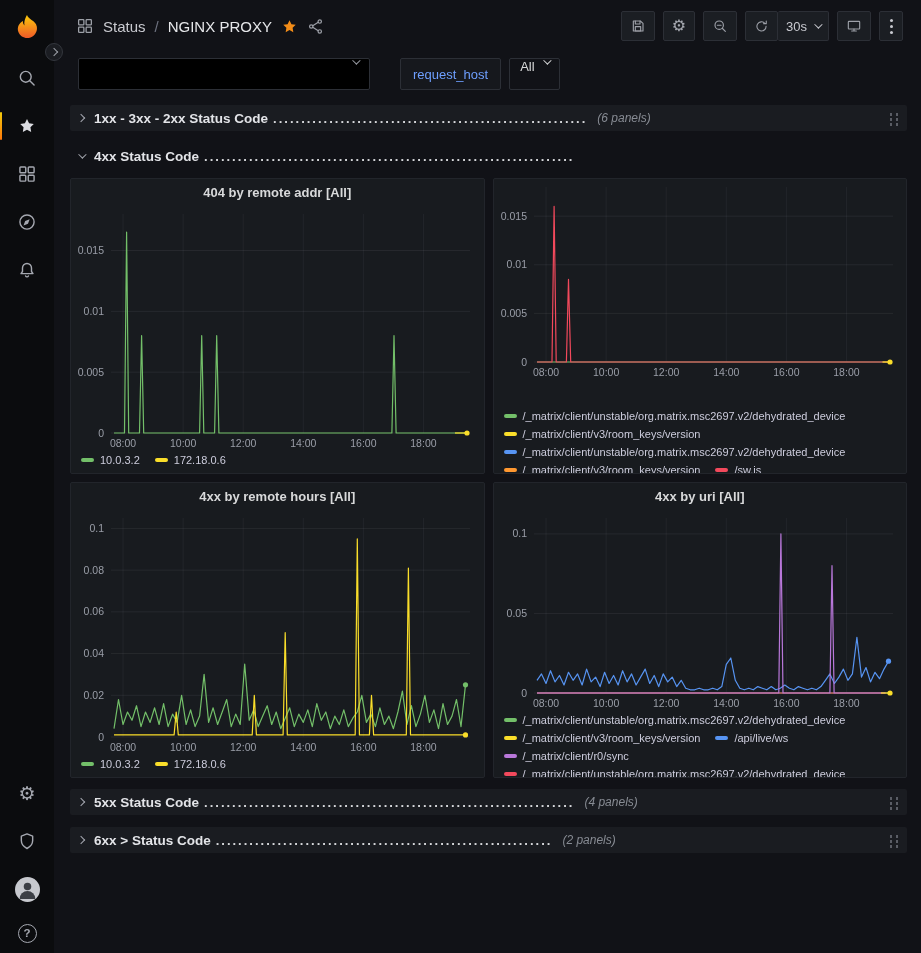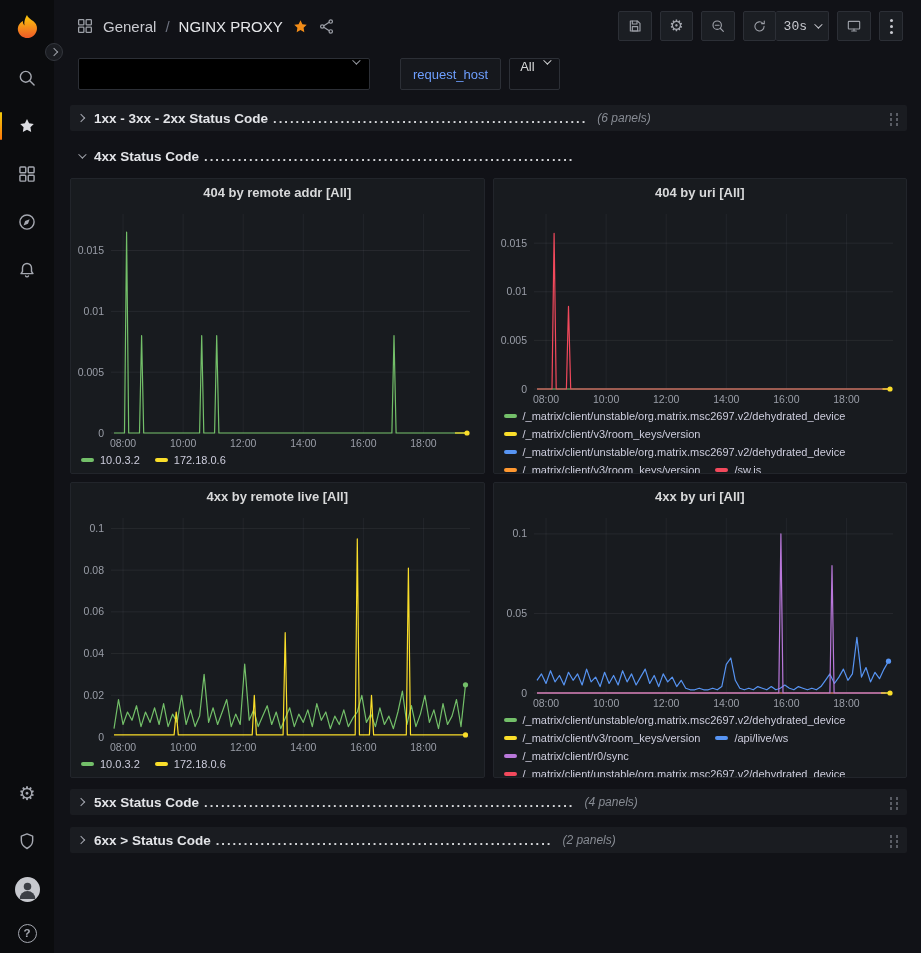--- a/index.html
+++ b/index.html
@@ -32,21 +32,21 @@
   .crumbs { display:flex; align-items:center; gap:9px; font-size:15px; color:#9da0a8; }
   .crumb-section { color:#c9cad0; cursor:pointer; }
   .crumb-sep { color:#6f7380; }
   .crumb-title { color:#e6e7ea; font-weight:500; cursor:pointer; }
   .tb-right { margin-left:auto; display:flex; align-items:center; gap:8px; }
   .tb-btn { height:30px; min-width:32px; display:inline-flex; align-items:center; justify-content:center; gap:7px;
     background:#1b1e23; border:1px solid #2c2f36; border-radius:2px; color:#c9cad0; font-size:13px; padding:0 8px; cursor:pointer; }
   .tb-btn .ic { color:#9da0a8; display:flex; }
   .tz-badge { background:#2e3138; border-radius:2px; font-size:11px; padding:1px 5px; color:#c9cad0; }
   .btn-group { display:flex; }
-  .btn-group .tb-btn + .tb-btn { border-left:none;font-family:Liberation Mono, monospace; }
+  .btn-group .tb-btn + .tb-btn { border-left:none; }
   .kebab { width:3px; height:3px; border-radius:50%; background:#c9cad0; box-shadow:0 -6px 0 #c9cad0, 0 6px 0 #c9cad0; }
   .chev { display:inline-block; width:6px; height:6px; border-right:1.5px solid currentColor; border-bottom:1.5px solid currentColor; }
   .chev.down { transform:rotate(45deg) translateY(-2px); }
   .chev.right { transform:rotate(-45deg); }
 
   
   .subbar { height:44px; flex:0 0 44px; display:flex; align-items:center; gap:8px; padding:0 16px 0 24px; }
   .var-label { height:32px; padding:0 12px; display:flex; align-items:center; background:#16181d; border:1px solid #2c2f36;
     border-radius:2px; color:#6e9fff; font-size:13px; font-weight:500; }
   .var-select { height:32px; border:1px solid #2c2f36; border-radius:2px; display:flex; cursor:pointer;
@@ -155,21 +155,21 @@
   <div class="main">
 
     <header class="topbar">
       <div class="crumbs">
         <svg class="icon" width="18" height="18" viewBox="0 0 24 24" style="color:#9da0a8">
           <rect x="3.5" y="3.5" width="7" height="7" rx="1"></rect>
             <rect x="13.5" y="3.5" width="7" height="7" rx="1"></rect>
           <rect x="3.5" y="13.5" width="7" height="7" rx="1"></rect>
             <rect x="13.5" y="13.5" width="7" height="7" rx="1"></rect>
           </svg>
-        <span class="crumb-section">General</span>
+        <span class="crumb-section">Status</span>
         <span class="crumb-sep">/</span>
         <span class="crumb-title">NGINX PROXY</span>
         <svg width="17" height="17" viewBox="0 0 24 24">
           <path fill="#f28c18" d="M12 3.2l2.7 5.5 6.1.9-4.4 4.3 1 6.1-5.4-2.9-5.4 2.9 1-6.1-4.4-4.3 6.1-.9z"></path>
           </svg>
         <svg class="icon" width="17" height="17" viewBox="0 0 24 24" style="color:#9da0a8">
           <circle cx="18" cy="5" r="2.4"></circle>
             <circle cx="6" cy="12" r="2.4"></circle>
             <circle cx="18" cy="19" r="2.4"></circle>
           <path d="M8.1 10.9l7.8-4.8M8.1 13.1l7.8 4.8"></path>
@@ -290,21 +290,20 @@
                 <span class="swatch" style="background: rgb(115, 191, 105);"></span>
                 <span>10.0.3.2</span>
               </span>
               <span class="legend-item">
                 <span class="swatch" style="background: rgb(250, 222, 42);"></span>
                 <span>172.18.0.6</span>
               </span>
             </div>
         </div>
         <div class="panel tall-legend">
-          <div class="panel-title">404 by uri [All]</div>
           <div class="chart-box">
               <svg width="413" height="201" style="position:absolute;left:0;top:0">
                 <line x1="52.01673640167365" x2="52.01673640167365" y1="8" y2="183" stroke="rgba(204,204,220,0.06)" stroke-width="1"></line>
                 <text x="52.01673640167365" y="197" text-anchor="middle" fill="#9a9ea8" font-size="10.5">08:00</text>
                 <line x1="112.10041841004185" x2="112.10041841004185" y1="8" y2="183" stroke="rgba(204,204,220,0.06)" stroke-width="1"></line>
                 <text x="112.10041841004185" y="197" text-anchor="middle" fill="#9a9ea8" font-size="10.5">10:00</text>
                 <line x1="172.18410041841005" x2="172.18410041841005" y1="8" y2="183" stroke="rgba(204,204,220,0.06)" stroke-width="1"></line>
                 <text x="172.18410041841005" y="197" text-anchor="middle" fill="#9a9ea8" font-size="10.5">12:00</text>
                 <line x1="232.26778242677824" x2="232.26778242677824" y1="8" y2="183" stroke="rgba(204,204,220,0.06)" stroke-width="1"></line>
                 <text x="232.26778242677824" y="197" text-anchor="middle" fill="#9a9ea8" font-size="10.5">14:00</text>
@@ -343,21 +342,21 @@
                 <span class="swatch" style="background: rgb(255, 152, 48);"></span>
                 <span>/_matrix/client/v3/room_keys/version</span>
               </span>
               <span class="legend-item">
                 <span class="swatch" style="background: rgb(242, 73, 92);"></span>
                 <span>/sw.js</span>
               </span>
             </div>
         </div>
         <div class="panel">
-          <div class="panel-title">4xx by remote live [All]</div>
+          <div class="panel-title">4xx by remote hours [All]</div>
           <div class="chart-box">
               <svg width="413" height="245" style="position:absolute;left:0;top:0">
                 <line x1="52.01673640167365" x2="52.01673640167365" y1="8" y2="227" stroke="rgba(204,204,220,0.06)" stroke-width="1"></line>
                 <text x="52.01673640167365" y="241" text-anchor="middle" fill="#9a9ea8" font-size="10.5">08:00</text>
                 <line x1="112.10041841004185" x2="112.10041841004185" y1="8" y2="227" stroke="rgba(204,204,220,0.06)" stroke-width="1"></line>
                 <text x="112.10041841004185" y="241" text-anchor="middle" fill="#9a9ea8" font-size="10.5">10:00</text>
                 <line x1="172.18410041841005" x2="172.18410041841005" y1="8" y2="227" stroke="rgba(204,204,220,0.06)" stroke-width="1"></line>
                 <text x="172.18410041841005" y="241" text-anchor="middle" fill="#9a9ea8" font-size="10.5">12:00</text>
                 <line x1="232.26778242677824" x2="232.26778242677824" y1="8" y2="227" stroke="rgba(204,204,220,0.06)" stroke-width="1"></line>
                 <text x="232.26778242677824" y="241" text-anchor="middle" fill="#9a9ea8" font-size="10.5">14:00</text>

